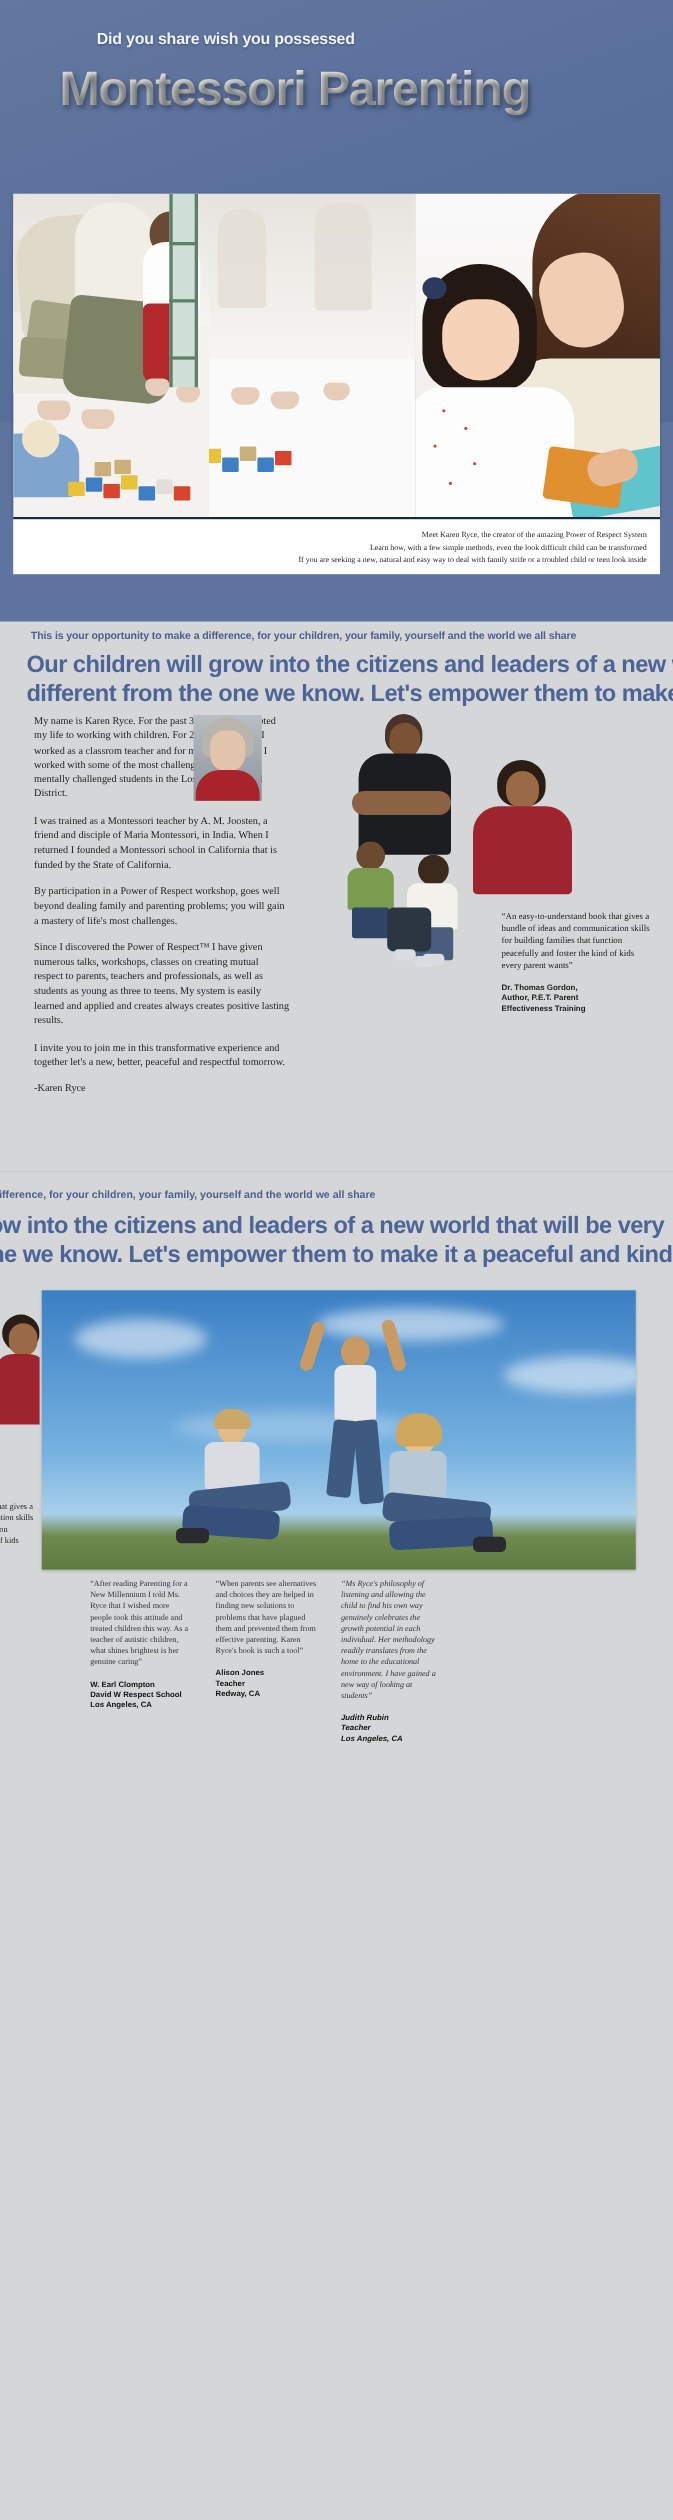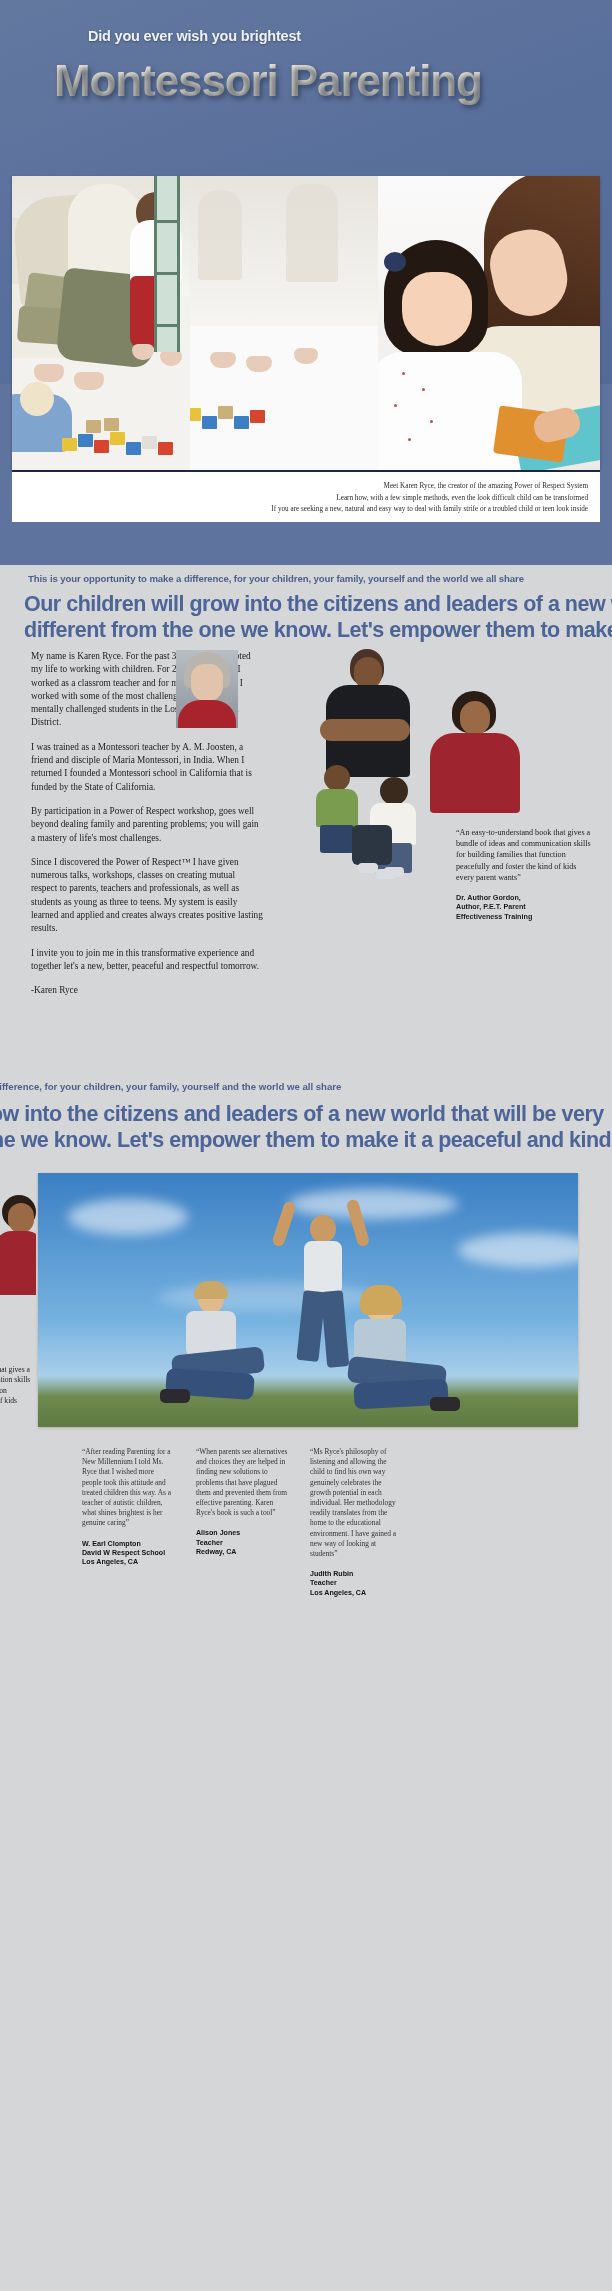--- a/index.html
+++ b/index.html
@@ -287,53 +287,53 @@
   }
   .cloud { position:absolute; background:rgba(255,255,255,.55); border-radius:50%; filter: blur(6px); }
   .jump { position:absolute; }
   .jump .head { position:absolute; border-radius:50%; }
   .sit { position:absolute; }
 
   
   .quoterow {
     position: absolute;
     left: 0; top: 370px;
-    width: 612px; height: 250px; margin-top: 12px;
+    width: 612px; height: 250px;
   }
   .qcol {
     position: absolute;
     top: 0;
     font-size: 7.4px;
     line-height: 10.2px;
     color: #333333;
     font-family: "Liberation Serif", serif;
   }
   .qcol .name {
     margin-top: 11px;
     font-family: "Liberation Sans", sans-serif;
     font-weight: bold;
     font-size: 7.1px;
     line-height: 9.2px;
     color: #111;
   }
   .q1 { left: 82px; width: 92px; }
   .q2 { left: 196px; width: 92px; }
-  .q3 { left: 310px; width: 92px; }
+  .q3 { left: 310px; width: 92px; font-style: italic; }
   .ls-h { position:absolute; left:2px; top:10px; width:34px; height:34px; background:#2a1d16; border-radius:50%;}
   .ls-f { position:absolute; left:8px; top:18px; width:26px; height:30px; background:#9a6a47; border-radius:13px;}
   .ls-b { position:absolute; left:-6px; top:46px; width:50px; height:64px; background:#9e2430; border-radius:18px 18px 0 0;}
   .whitegap { position:absolute; left:0; top:520px; width:612px; height:45px; background:#ffffff; }
 </style>
 </head>
 <body>
 
 <div class="page1">
 
   <div class="hero">
-    <div class="eyebrow">Did you ever wish you brightest</div>
+    <div class="eyebrow">Did you share wish you possessed</div>
     <div class="bigtitle">
       <span class="l2">Montessori Parenting</span>
     </div>
   </div>
 
   <div class="photostrip">
 
     <div class="ph ph-a">
       <div class="bg-adults"></div>
       <div class="sofa"></div>
@@ -458,21 +458,21 @@
         </div>
       <div class="cl-bag"></div>
       <div class="cl-shoe" style="left:58px; top:214px;"></div>
       <div class="cl-shoe" style="left:84px; top:218px;"></div>
       <div class="cl-shoe" style="left:76px; top:220px;"></div>
     </div>
 
     <div class="testi">
       <div>“An easy-to-understand book that gives a bundle of ideas and communication skills for building families that function peacefully and foster the kind of kids every parent wants”</div>
       <div class="attrib">
-        <div>Dr. Author Gordon,</div>
+        <div>Dr. Thomas Gordon,</div>
         <div>Author, P.E.T. Parent</div>
         <div>Effectiveness Training</div>
       </div>
     </div>
   </div>
 </div>
 
 <div class="page2">
 
   <div class="headline2wrap">

